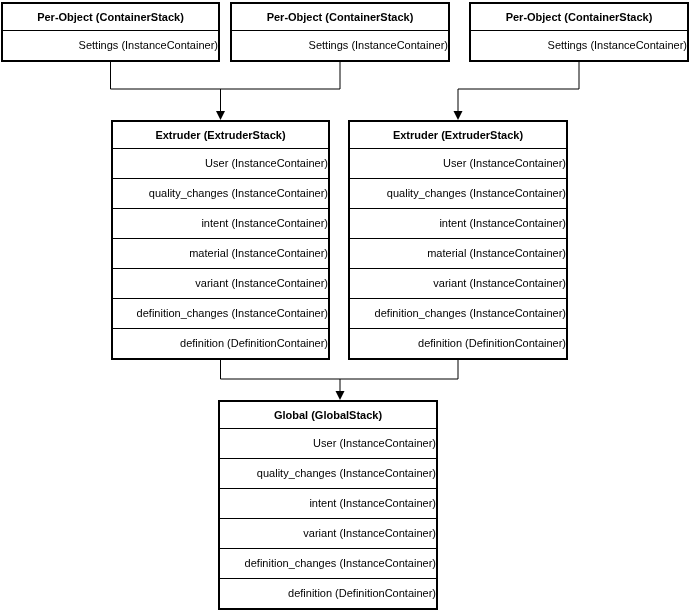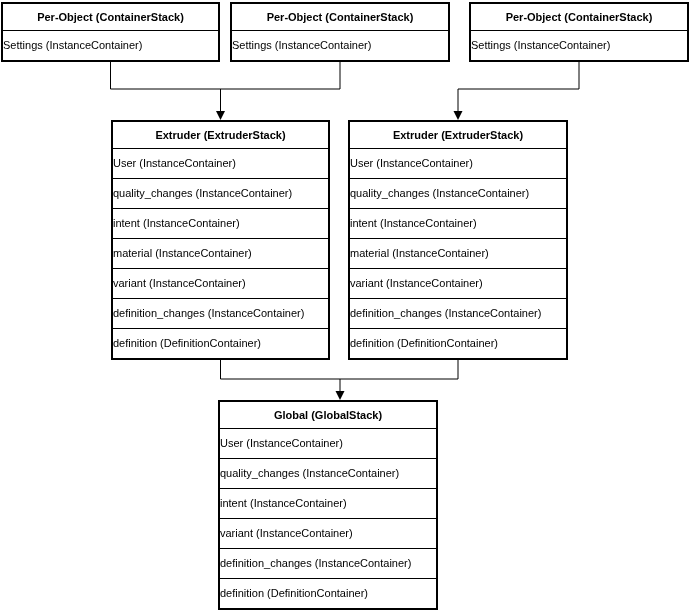--- a/index.html
+++ b/index.html
@@ -41,21 +41,21 @@
     line-height: 26px;
     text-align: center;
     font-weight: bold;
     border-bottom: 1px solid var(--border);
     white-space: nowrap;
     overflow: hidden;
   }
   .stack-row {
     height: 29px;
     line-height: 29px;
-    text-align: left;
+    text-align: right;
     border-bottom: 1px solid var(--border);
     white-space: nowrap;
     overflow: hidden;
   }
   .stack-row:last-child { border-bottom: none; }
 
   #per-object-1 { left: 1px;   top: 2px;   width: 219px; }
   #per-object-2 { left: 230px; top: 2px;   width: 220px; }
   #per-object-3 { left: 469px; top: 2px;   width: 220px; }
   #extruder-1   { left: 111px; top: 120px; width: 219px; }

